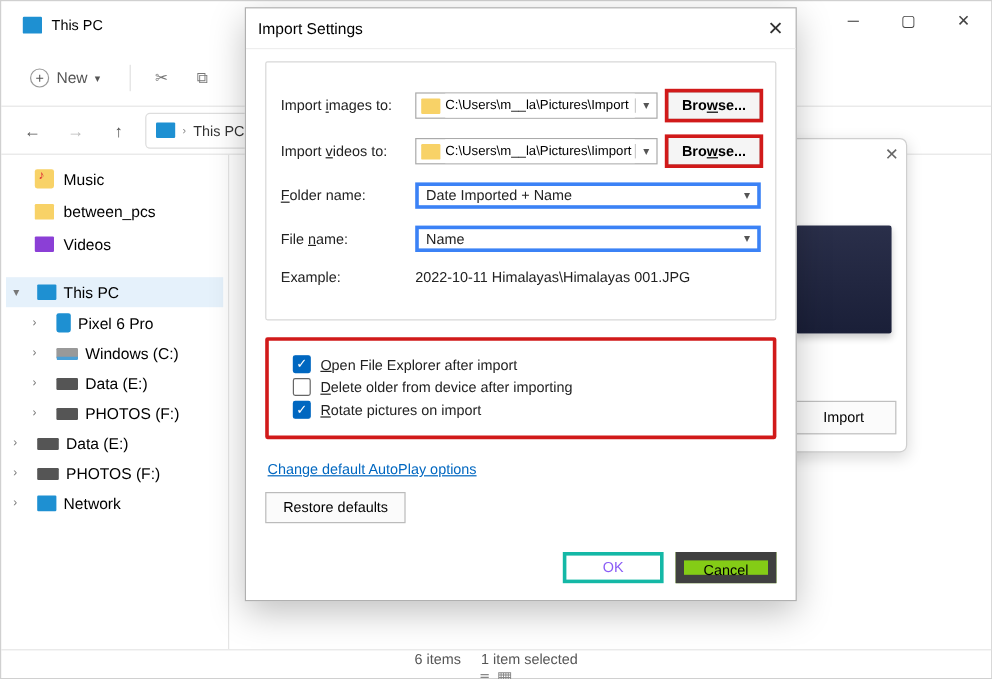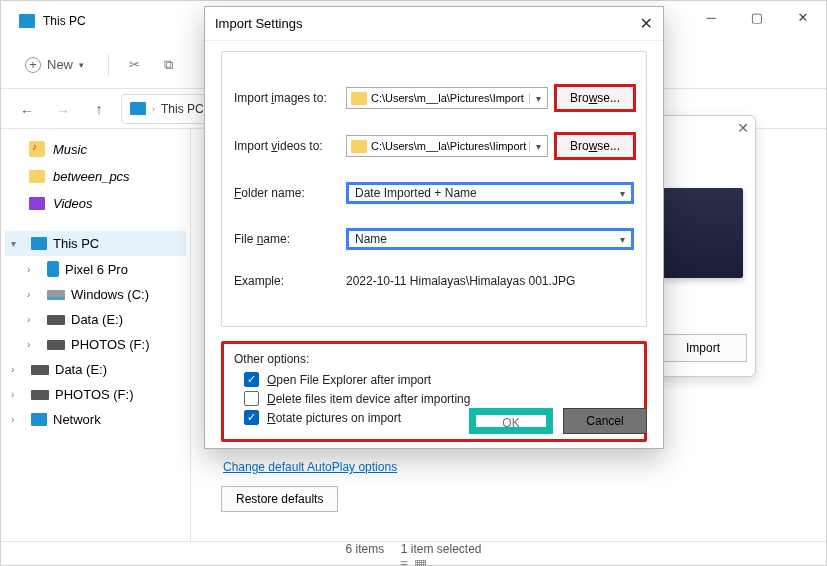--- a/index.html
+++ b/index.html
@@ -37,21 +37,21 @@
   .nav-arrow.dis{ color:#bbb;}
   .addr{
     flex:0 0 auto; height:30px; border:1px solid #ddd; border-radius:4px;
     display:flex; align-items:center; padding:0 8px; gap:6px; font-size:12px; color:#333;
   }
   .addr .pcicon{ width:16px; height:13px; background:#1e90d2; border-radius:1px; display:inline-block;}
 
   .body-area{ display:flex; height: calc(566px - 40px - 48px - 40px - 26px);}
   .sidebar{ width:190px; border-right:1px solid #e5e5e5; padding:6px 4px; font-size:13px;}
   .quick{ list-style:none; margin:0 0 14px 0; padding:0;}
-  .quick li{ display:flex; align-items:center; gap:8px; padding:6px 10px 6px 24px;font-style:italic;}
+  .quick li{ display:flex; align-items:center; gap:8px; padding:6px 10px 6px 24px;}
   .folder-i{ width:16px; height:13px; background:#f8d267; border-radius:1px; display:inline-block;}
   .music-i{ width:16px; height:16px; background:#f8d267; border-radius:2px; display:inline-block; position:relative;}
   .music-i::after{content:"♪"; position:absolute; font-size:10px; left:3px; top:0; color:#d23;}
   .video-i{ width:16px; height:13px; background:#8b3fd6; border-radius:1px; display:inline-block;}
   .tree{ list-style:none; margin:0; padding:0;}
   .tree li{ display:flex; align-items:center; gap:6px; padding:5px 0 5px 6px;}
   .tree li.sub{ padding-left:22px;}
   .tree .chev{ width:14px; display:inline-block; color:#777; font-size:10px;}
   .tree .sel{ background:#e5f1fb;}
   .pcicon-s{ width:16px; height:13px; background:#1e90d2; border-radius:1px; display:inline-block;}
@@ -79,50 +79,50 @@
     background:linear-gradient(#2a2f4a,#1a1f38); border-radius:2px;
     box-shadow:0 3px 6px rgba(0,0,0,.2);
   }
   .import-btn{
     position:absolute; left:10px; bottom:14px; width:88px; height:28px;
     border:1px solid #bfbfbf; background:#fbfbfb; font-size:12px;
   }
 
   
   .dialog{
-    position:absolute; left:204px; top:6px; width:460px; height:443px;
+    position:absolute; left:204px; top:6px; width:460px; height:495px;
     background:#fff; border:1px solid #b0b0b0; box-shadow:0 10px 28px rgba(0,0,0,.25);
   }
   .dlg-title{
     height:34px; display:flex; align-items:center; justify-content:space-between;
     padding:0 10px; font-size:13px; border-bottom:1px solid #eee;
   }
   .dlg-title .x{ font-size:16px; color:#333;}
   .dlg-body{ padding:10px 16px 0 16px; font-size:12px; color:#222;}
   .group{
     border:1px solid #d8d8d8; border-radius:2px; padding:10px 12px 14px 12px; position:relative;
   }
   .group-title{
     position:absolute; top:-8px; left:8px; background:#fff; padding:0 4px; font-size:12px;
   }
-  .row{ display:flex; align-items:center; gap:8px; margin:24px 0;}
+  .row{ display:flex; align-items:center; gap:8px; margin:14px 0;}
   .row label{ width:104px;}
   .u{ text-decoration:underline;}
   .path-combo{
     flex:1; display:flex; align-items:center; border:1px solid #aaa; height:22px; background:#fff;
   }
   .path-combo .folder-i{ margin:0 4px;}
   .path-combo input{
     flex:1; border:none; outline:none; font-size:11px; height:20px; padding:0;
   }
   .path-combo .dd{ width:18px; text-align:center; border-left:1px solid #ccc; font-size:10px; color:#555;}
   .browse{
     width:78px; height:24px; border:1px solid #999; background:#f5f5f5; font-size:12px;
   }
-  .red-box{ outline:3px solid #d11a1a; outline-offset:-1px;}
+  .red-box{ outline:3px solid #d11a1a; outline-offset:-1px;font-weight:bold;}
   .red-box-big{ border:3px solid #d11a1a; border-radius:2px;}
   .combo{
     flex:1; display:flex; align-items:center; justify-content:space-between;
     border:3px solid #3b82f6; height:22px; padding:0 6px; background:#fff; font-size:12px;
   }
   .combo .dd{ font-size:10px; color:#555;}
   .ex-val{ flex:1; font-size:12px;}
 
   .opts{
     margin-top:14px; padding:8px 10px 10px 10px;
@@ -137,23 +137,23 @@
 
   .link{ color:#0067c0; text-decoration:underline; margin:18px 0 12px 2px; display:inline-block; font-size:12px;}
   .restore{
     height:26px; padding:0 14px; border:1px solid #bbb; background:#fbfbfb; font-size:12px;
   }
 
   .dlg-buttons{
     position:absolute; bottom:14px; right:16px; display:flex; gap:10px;
   }
   .dlg-buttons button{
-    width:84px; height:26px; font-size:12px; border:1px solid #404040; background:#737373;
-  }
-  .dlg-buttons .ok{ border:7px solid #14b8a6; color:#737373; background:#fff;}
+    width:84px; height:26px; font-size:12px; border:7px solid #404040; background:#84cc16;
+  }
+  .dlg-buttons .ok{ border:3px solid #14b8a6; color:#8b5cf6; background:#fff;}
 
 </style>
 </head>
 <body>
 
 <div class="explorer">
   <div class="titlebar">
     <div class="tab">
       <span class="pcicon"></span>
       <span>This PC</span>
@@ -311,28 +311,27 @@
         </div>
       </div>
 
       <div class="row">
         <label>Example:</label>
         <div class="ex-val">2022-10-11 Himalayas\Himalayas 001.JPG</div>
       </div>
     </div>
 
     <div class="opts red-box-big">
-      <div class="opts-title">Other options:</div>
       <div class="chk">
         <span class="chkbox on">✓</span>
         <span><span class="u">O</span><span>pen File Explorer after import</span></span>
       </div>
       <div class="chk">
         <span class="chkbox"></span>
-        <span><span class="u">D</span><span>elete files item device after importing</span></span>
+        <span><span class="u">D</span><span>elete older from device after importing</span></span>
       </div>
       <div class="chk">
         <span class="chkbox on">✓</span>
         <span><span class="u">R</span><span>otate pictures on import</span></span>
       </div>
     </div>
 
     <a class="link" href="#">Change default AutoPlay options</a>
     <div>
       <button class="restore">Restore defaults</button>

